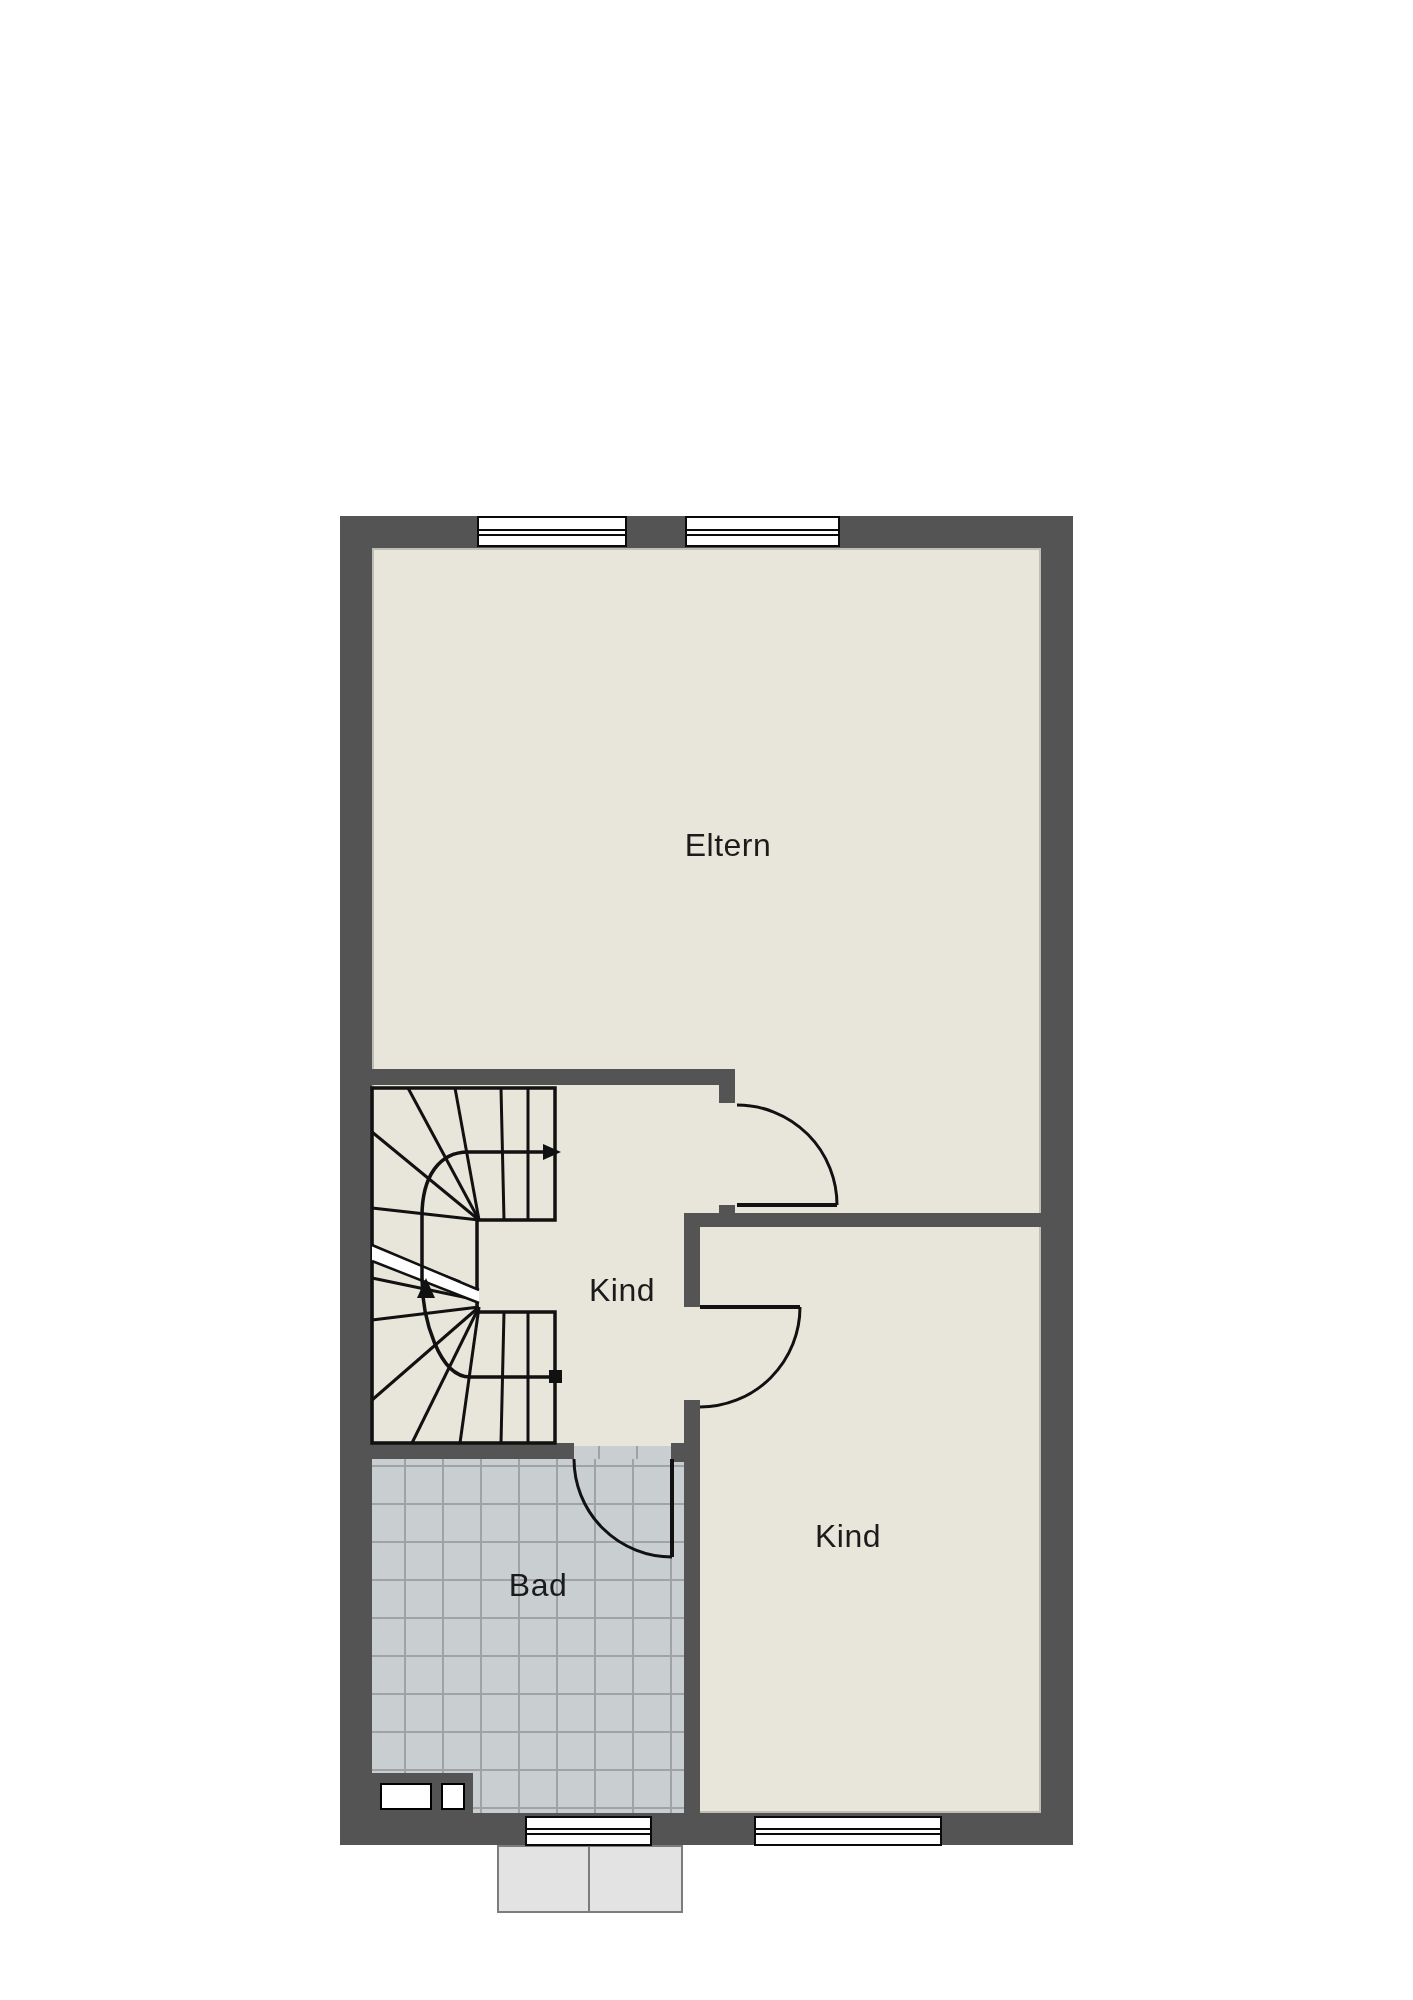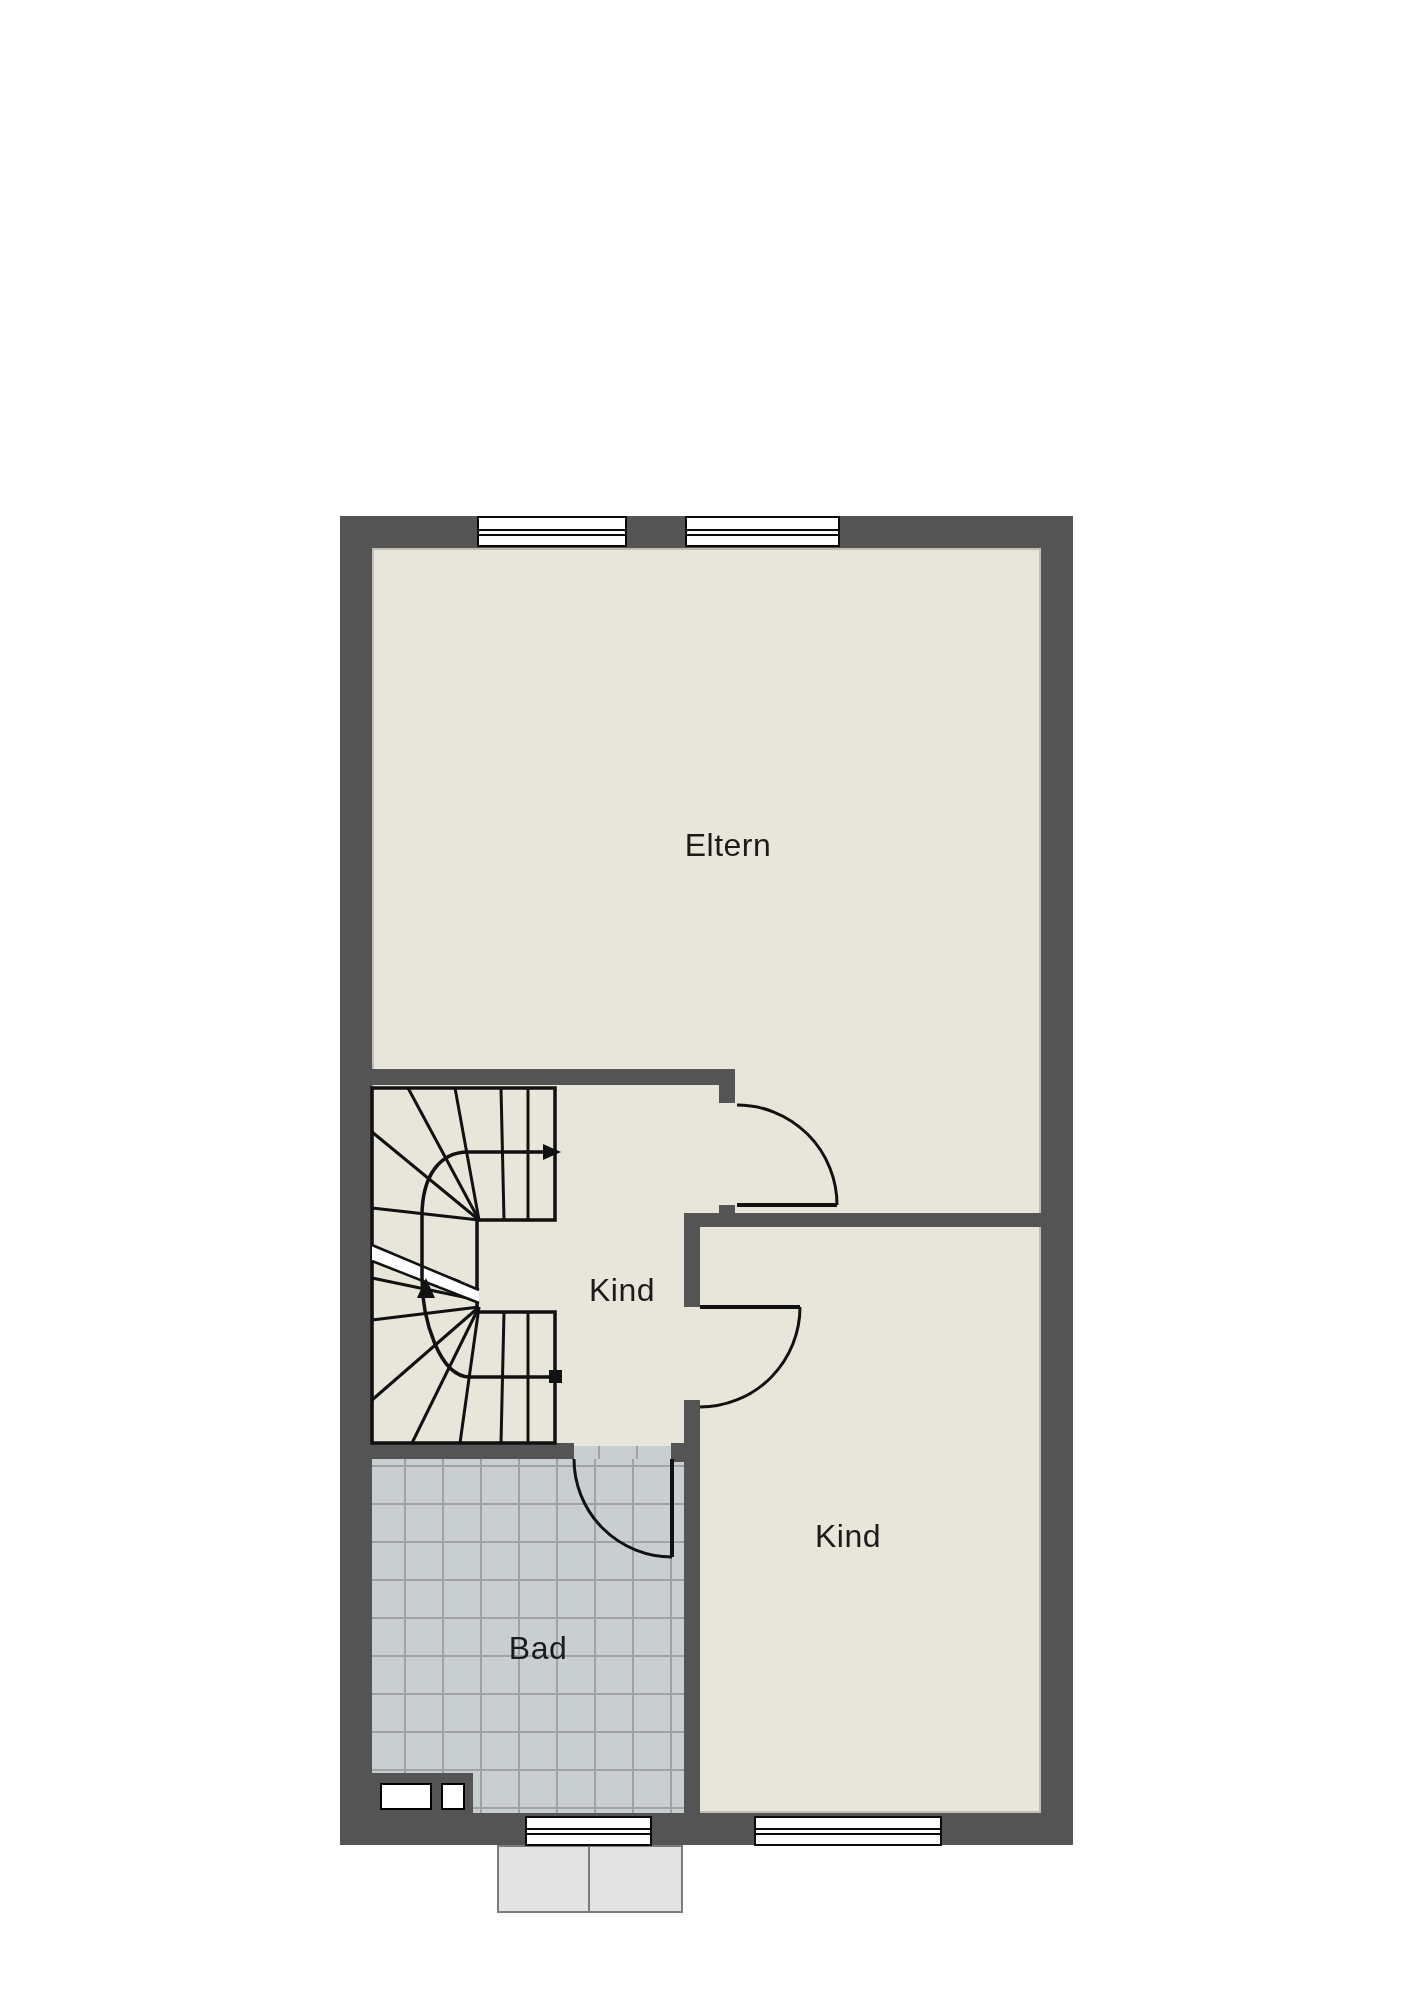--- a/index.html
+++ b/index.html
@@ -148,15 +148,15 @@
     </g>
     <g>
       <line class="sline" stroke-width="4" x1="332" y1="943" x2="332" y2="1041"></line>
       <path class="sline" stroke-width="3" d="M234,943 A98,98 0 0 0 332,1041"></path>
     </g>
   </svg>
 
   <span class="room-label" style="left:388px;top:329px;">Eltern</span>
   <span class="room-label" style="left:282px;top:774px;">Kind</span>
   <span class="room-label" style="left:508px;top:1020px;">Kind</span>
-  <span class="room-label" style="left:198px;top:1132px;">Bad</span>
+  <span class="room-label" style="left:198px;top:1069px;">Bad</span>
 
 </div>
 
 </body></html>

